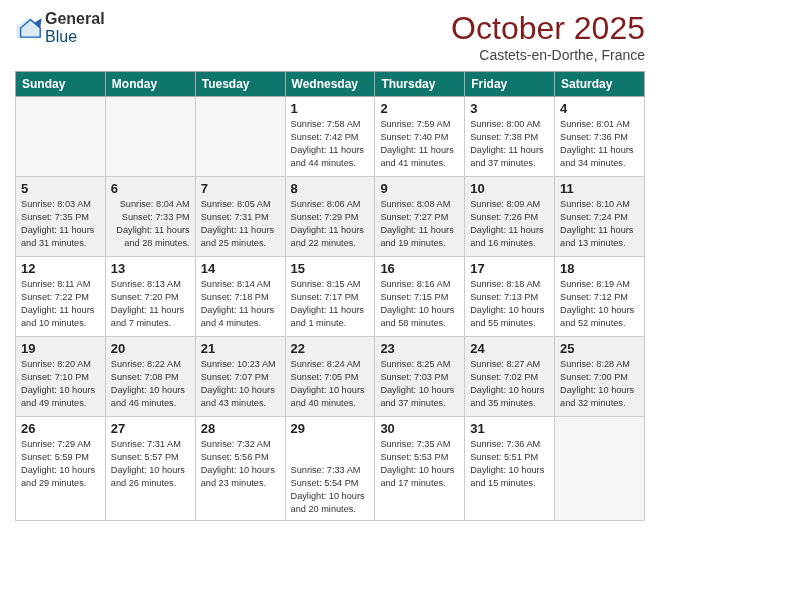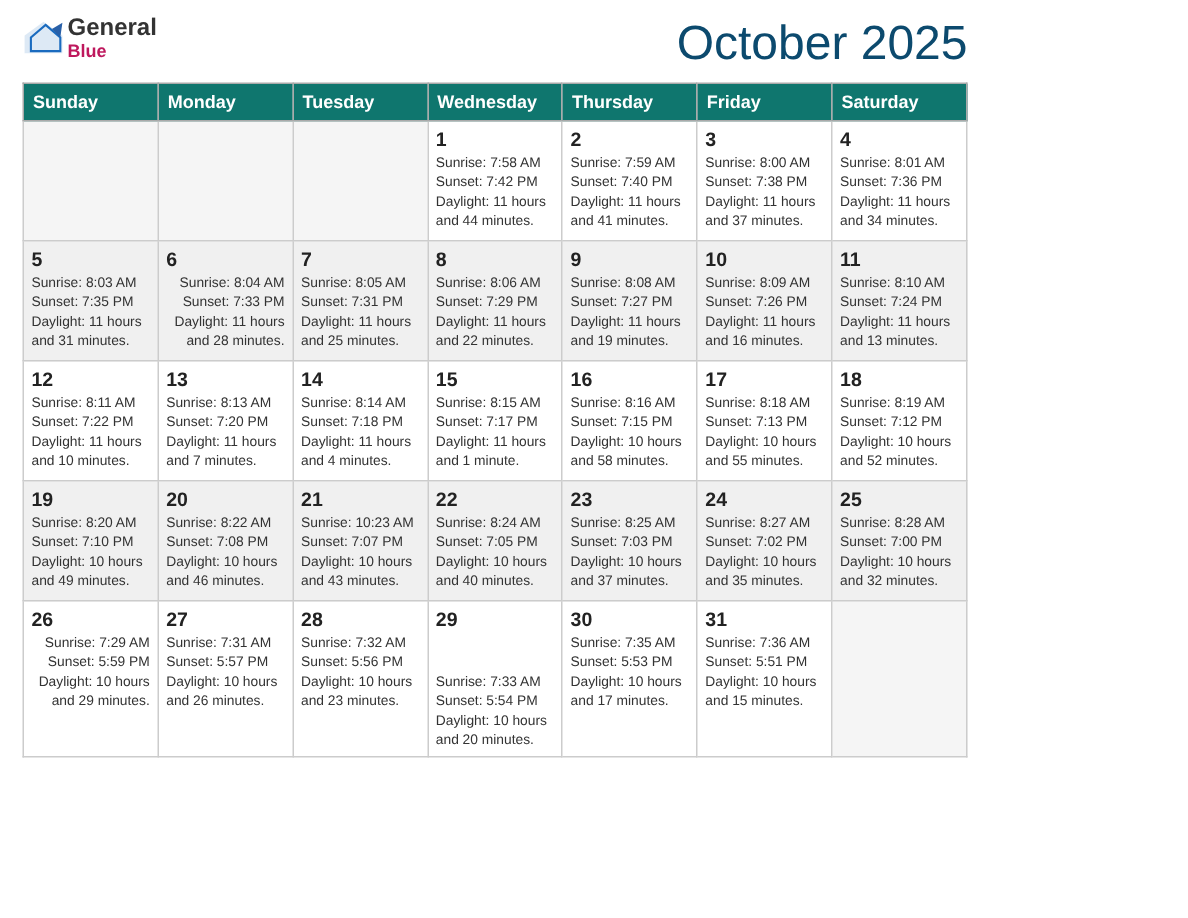--- a/index.html
+++ b/index.html
@@ -30,36 +30,36 @@
       display: flex;
       flex-direction: column;
       line-height: 1.1;
     }
     .logo-general {
       font-size: 16px;
       font-weight: bold;
       color: #333;
     }
     .logo-blue {
-      font-size: 12px;
-      font-weight: bold;
-      color: #be185d;
+      font-size: 16px;
+      font-weight: normal;
+      color: #0c4a6e;
     }
     .logo-icon {
       width: 28px;
       height: 28px;
       margin-right: 2px;
     }
     .title-block {
       text-align: right;
     }
     .month-title {
       font-size: 32px;
       font-weight: normal;
-      color: #0c4a6e;
+      color: #7f1d1d;
     }
     .location {
       font-size: 14px;
       color: #444;
     }
     .calendar {
       width: 100%;
       border-collapse: collapse;
       table-layout: fixed;
     }
@@ -112,20 +112,21 @@
         <polygon points="22,8 36,20 36,33 8,33 8,20" fill="none" stroke="#1a6bbf" stroke-width="2"></polygon>
         <path d="M 28 12 L 38 6 L 36 20 Z" fill="#2960a8"></path>
       </svg>
       <div class="logo-text">
         <span class="logo-general">General</span>
         <span class="logo-blue">Blue</span>
       </div>
     </div>
     <div class="title-block">
       <div class="month-title">October 2025</div>
+      <div class="location">Castets-en-Dorthe, France</div>
     </div>
   </div>
 
   <table class="calendar">
     <thead>
       <tr>
         <th>Sunday</th>
         <th>Monday</th>
         <th>Tuesday</th>
         <th>Wednesday</th>
@@ -317,21 +318,21 @@
             <span class="day-num">25</span>
             <div class="day-info" style="white-space: pre-line;">Sunrise: 8:28 AM
 Sunset: 7:00 PM
 Daylight: 10 hours
 and 32 minutes.</div>
           </td>
         </tr>
         <tr>
           <td>
             <span class="day-num">26</span>
-            <div class="day-info" style="white-space: pre-line; text-align: right;">Sunrise: 7:29 AM
+            <div class="day-info" style="white-space: pre-line;">Sunrise: 7:29 AM
 Sunset: 5:59 PM
 Daylight: 10 hours
 and 29 minutes.</div>
           </td>
           <td>
             <span class="day-num">27</span>
             <div class="day-info" style="white-space: pre-line;">Sunrise: 7:31 AM
 Sunset: 5:57 PM
 Daylight: 10 hours
 and 26 minutes.</div>

